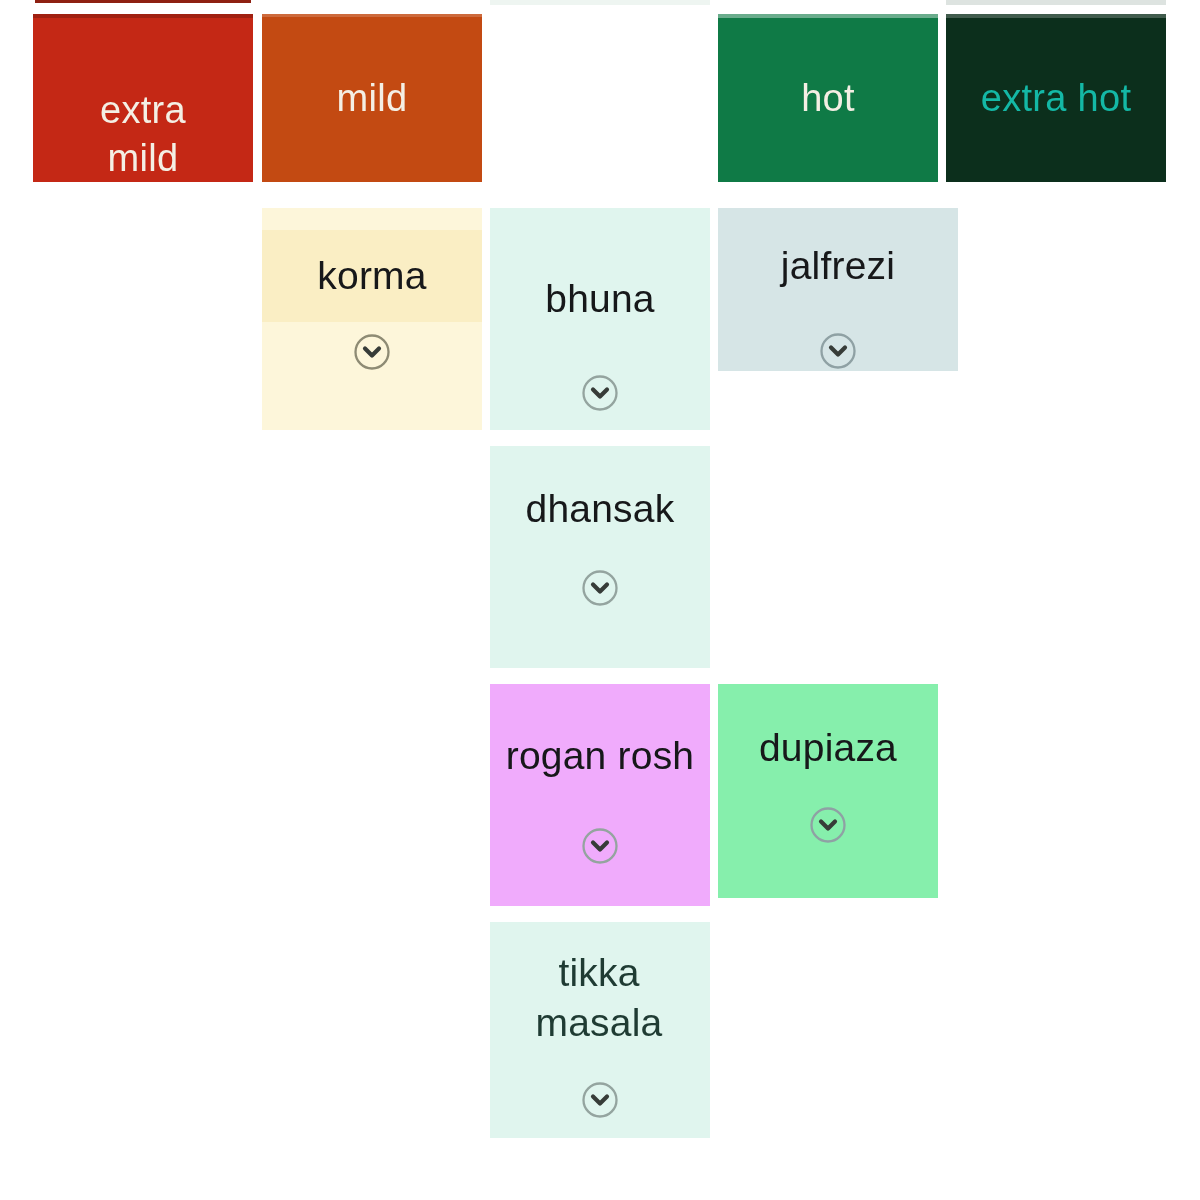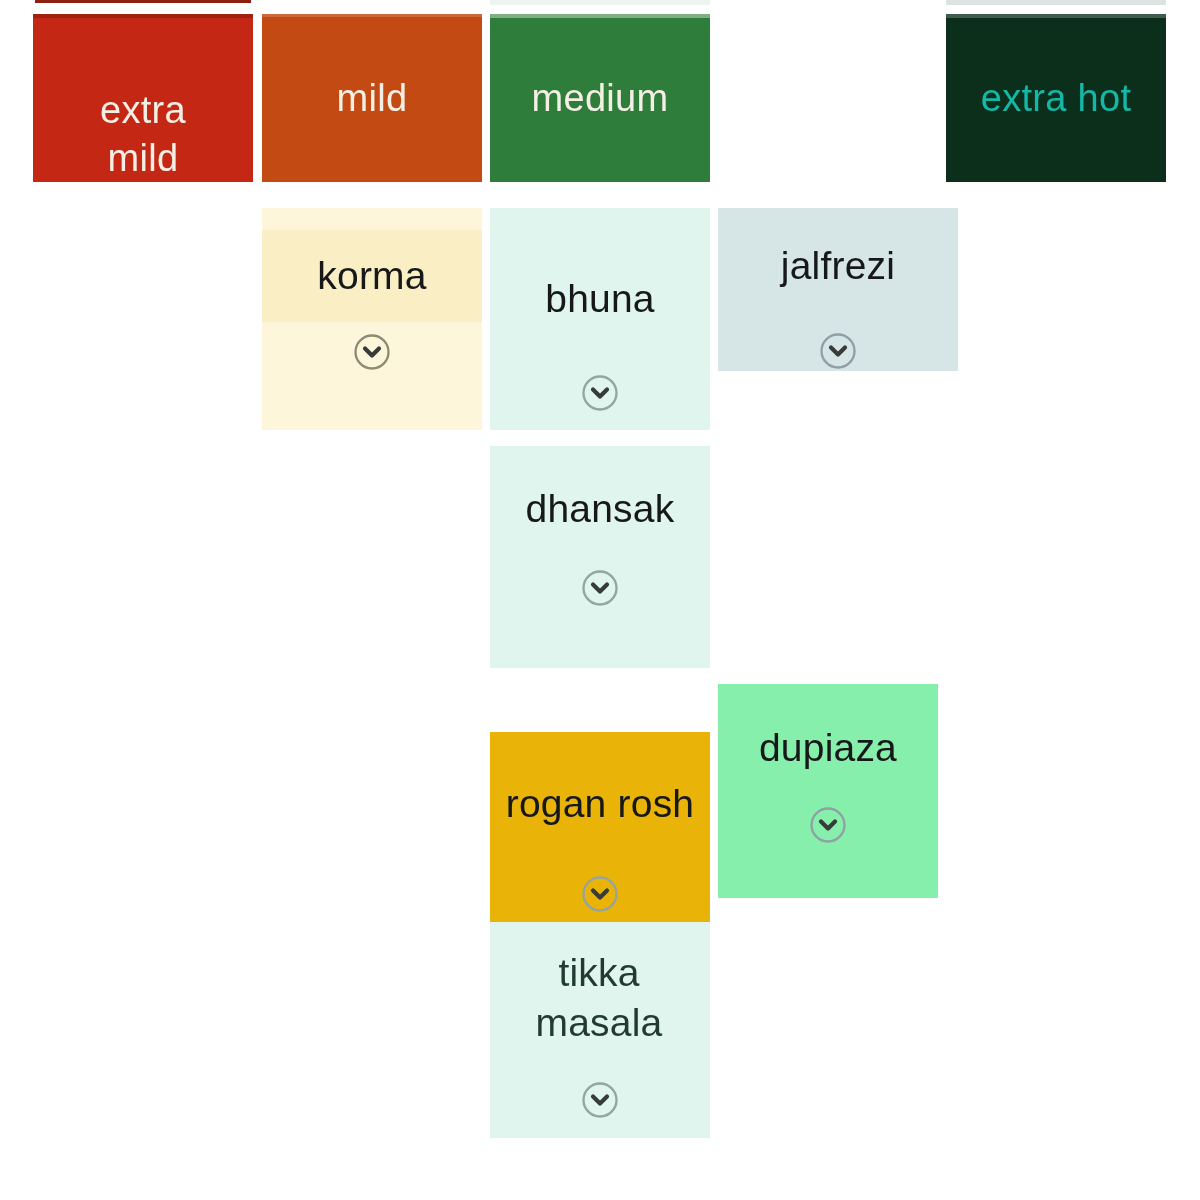--- a/index.html
+++ b/index.html
@@ -86,22 +86,22 @@
   <div class="artifact a2"></div>
   <div class="artifact a3"></div>
 
   <div class="level bevel-dark" id="level-0" style="background-color: rgb(196, 40, 21); color: rgb(244, 239, 228);">
     <span class="level-label">extra
 mild</span>
   </div>
   <div class="level bevel-soft" id="level-1" style="background-color: rgb(195, 74, 18); color: rgb(244, 239, 228);">
     <span class="level-label">mild</span>
   </div>
-  <div class="level bevel-light" id="level-2" style="background-color: rgb(46, 125, 58); color: rgb(244, 239, 228);">
-    <span class="level-label">medium</span>
+  <div class="level bevel-light" id="level-3" style="background-color: rgb(15, 122, 70); color: rgb(244, 239, 228);">
+    <span class="level-label">hot</span>
   </div>
   <div class="level bevel-faint" id="level-4" style="background-color: rgb(12, 47, 28); color: #14b8a6;">
     <span class="level-label">extra hot</span>
   </div>
 
   <div class="card col-mild" id="card-korma" style="background-color: rgb(253, 246, 218);">
     <div class="band" style="background-color: rgb(250, 238, 196);">
       <div class="card-label" style="color: rgb(23, 24, 26);">korma</div>
     </div>
     <button class="chev chev-korma" aria-label="expand korma">
@@ -125,21 +125,21 @@
   <div class="card col-medium" id="card-bhuna" style="background-color: rgb(224, 245, 238);">
     <div class="card-label lbl-bhuna" style="color: rgb(23, 24, 26);">bhuna</div>
     <button class="chev chev-bhuna" aria-label="expand bhuna">
       <svg viewBox="0 0 40 40">
         <circle class="ring" cx="20" cy="20" r="16.5"></circle>
         <path class="glyph" d="M13 16.5 L20 23.5 L27 16.5"></path>
       </svg>
     </button>
   </div>
 
-  <div class="card col-medium" id="card-roganrosh" style="background-color: #eab308; margin-top: 48px;">
+  <div class="card col-medium" id="card-roganrosh" style="background-color: #f0abfc;">
     <div class="card-label lbl-rogan" style="color: rgb(23, 24, 26);">rogan rosh</div>
     <button class="chev chev-rogan" aria-label="expand rogan rosh">
       <svg viewBox="0 0 40 40">
         <circle class="ring" cx="20" cy="20" r="16.5"></circle>
         <path class="glyph" d="M13 16.5 L20 23.5 L27 16.5"></path>
       </svg>
     </button>
   </div>
 
   <div class="card col-medium" id="card-tikka" style="background-color: rgb(224, 245, 238);">

